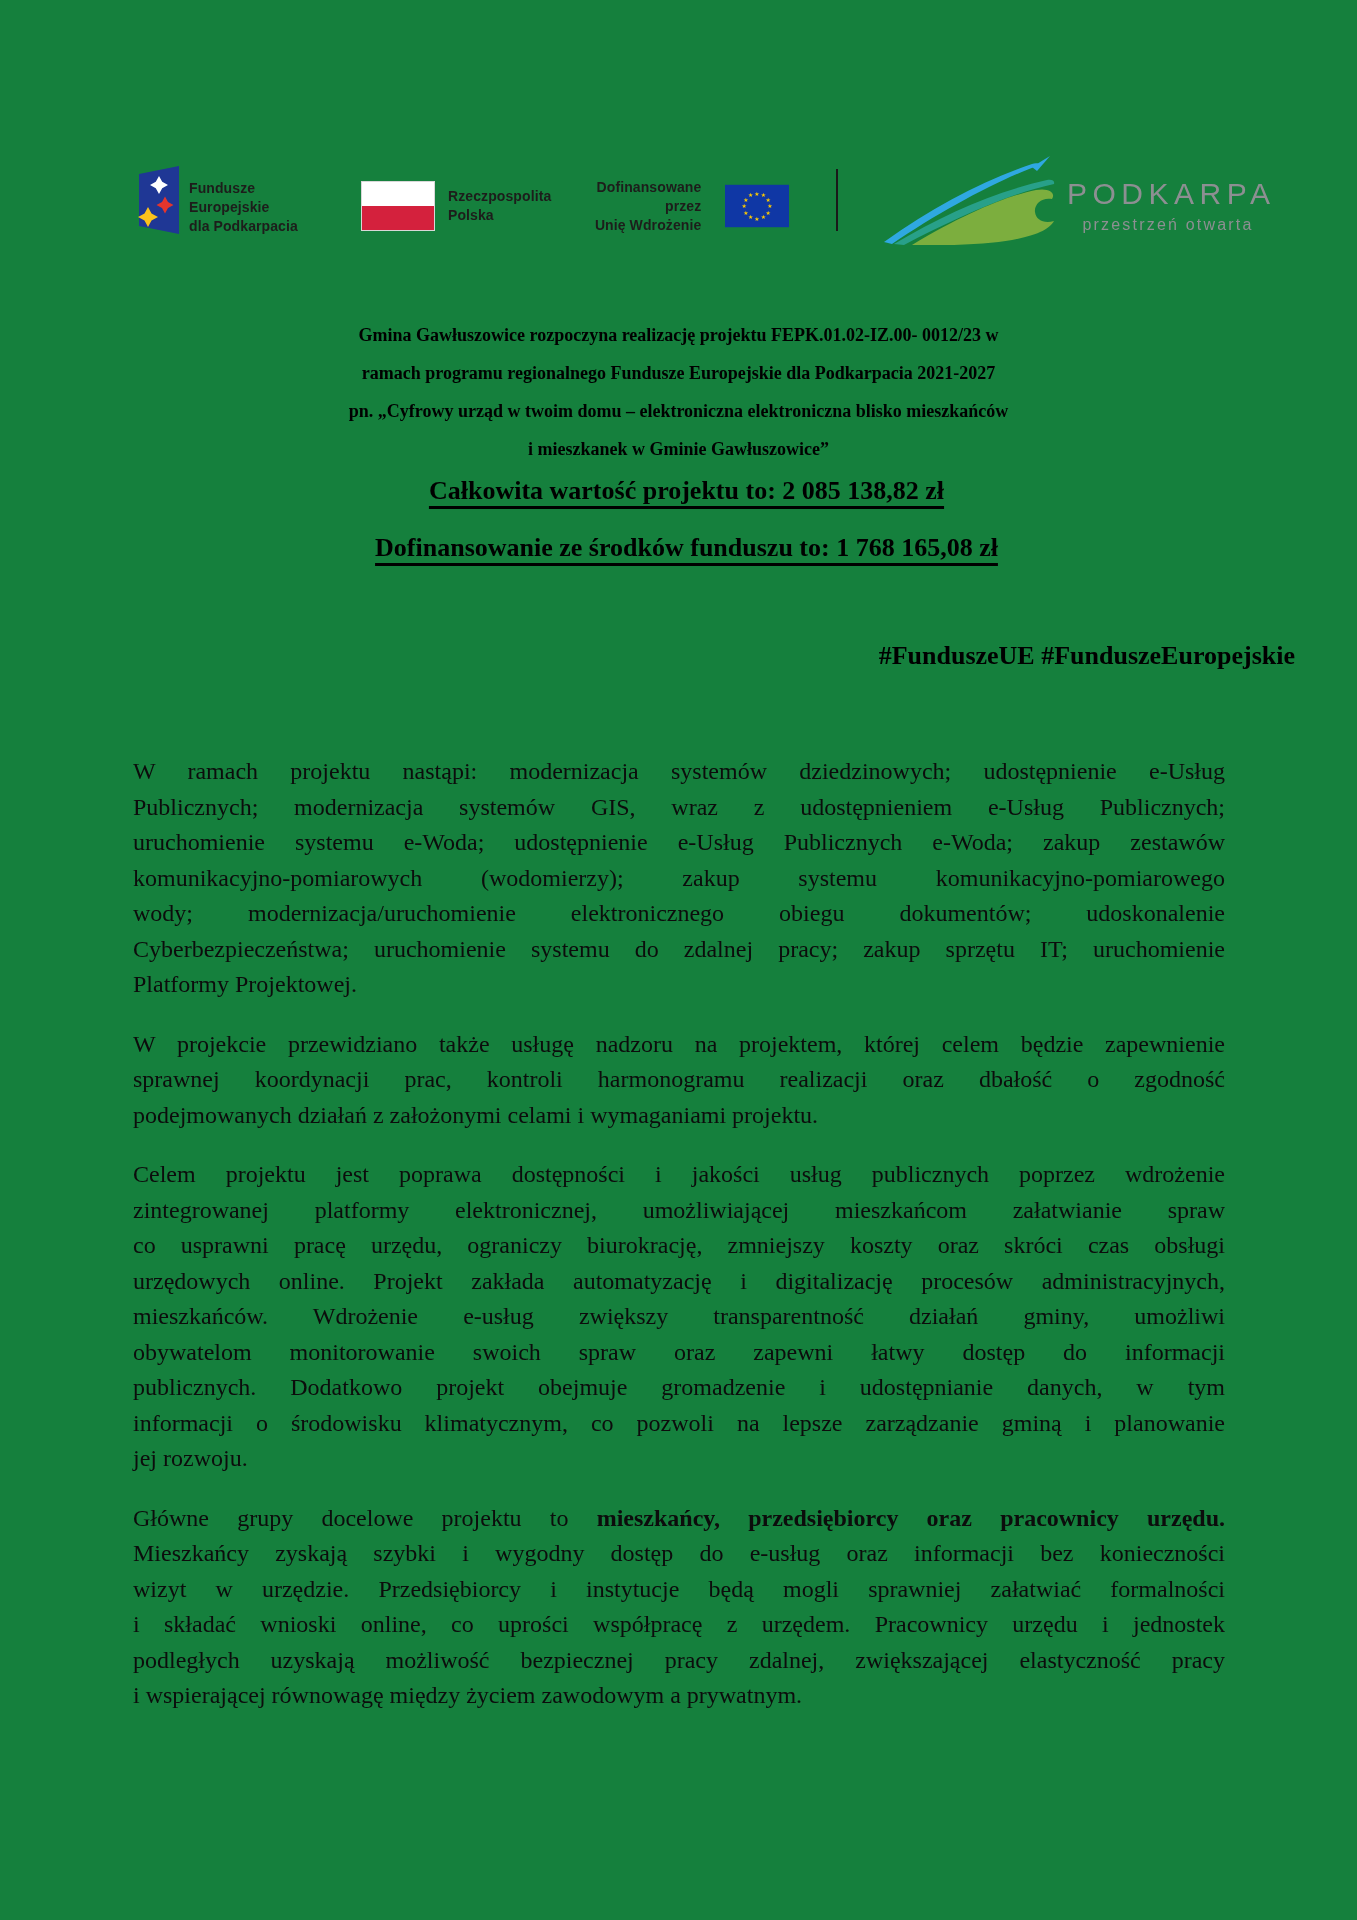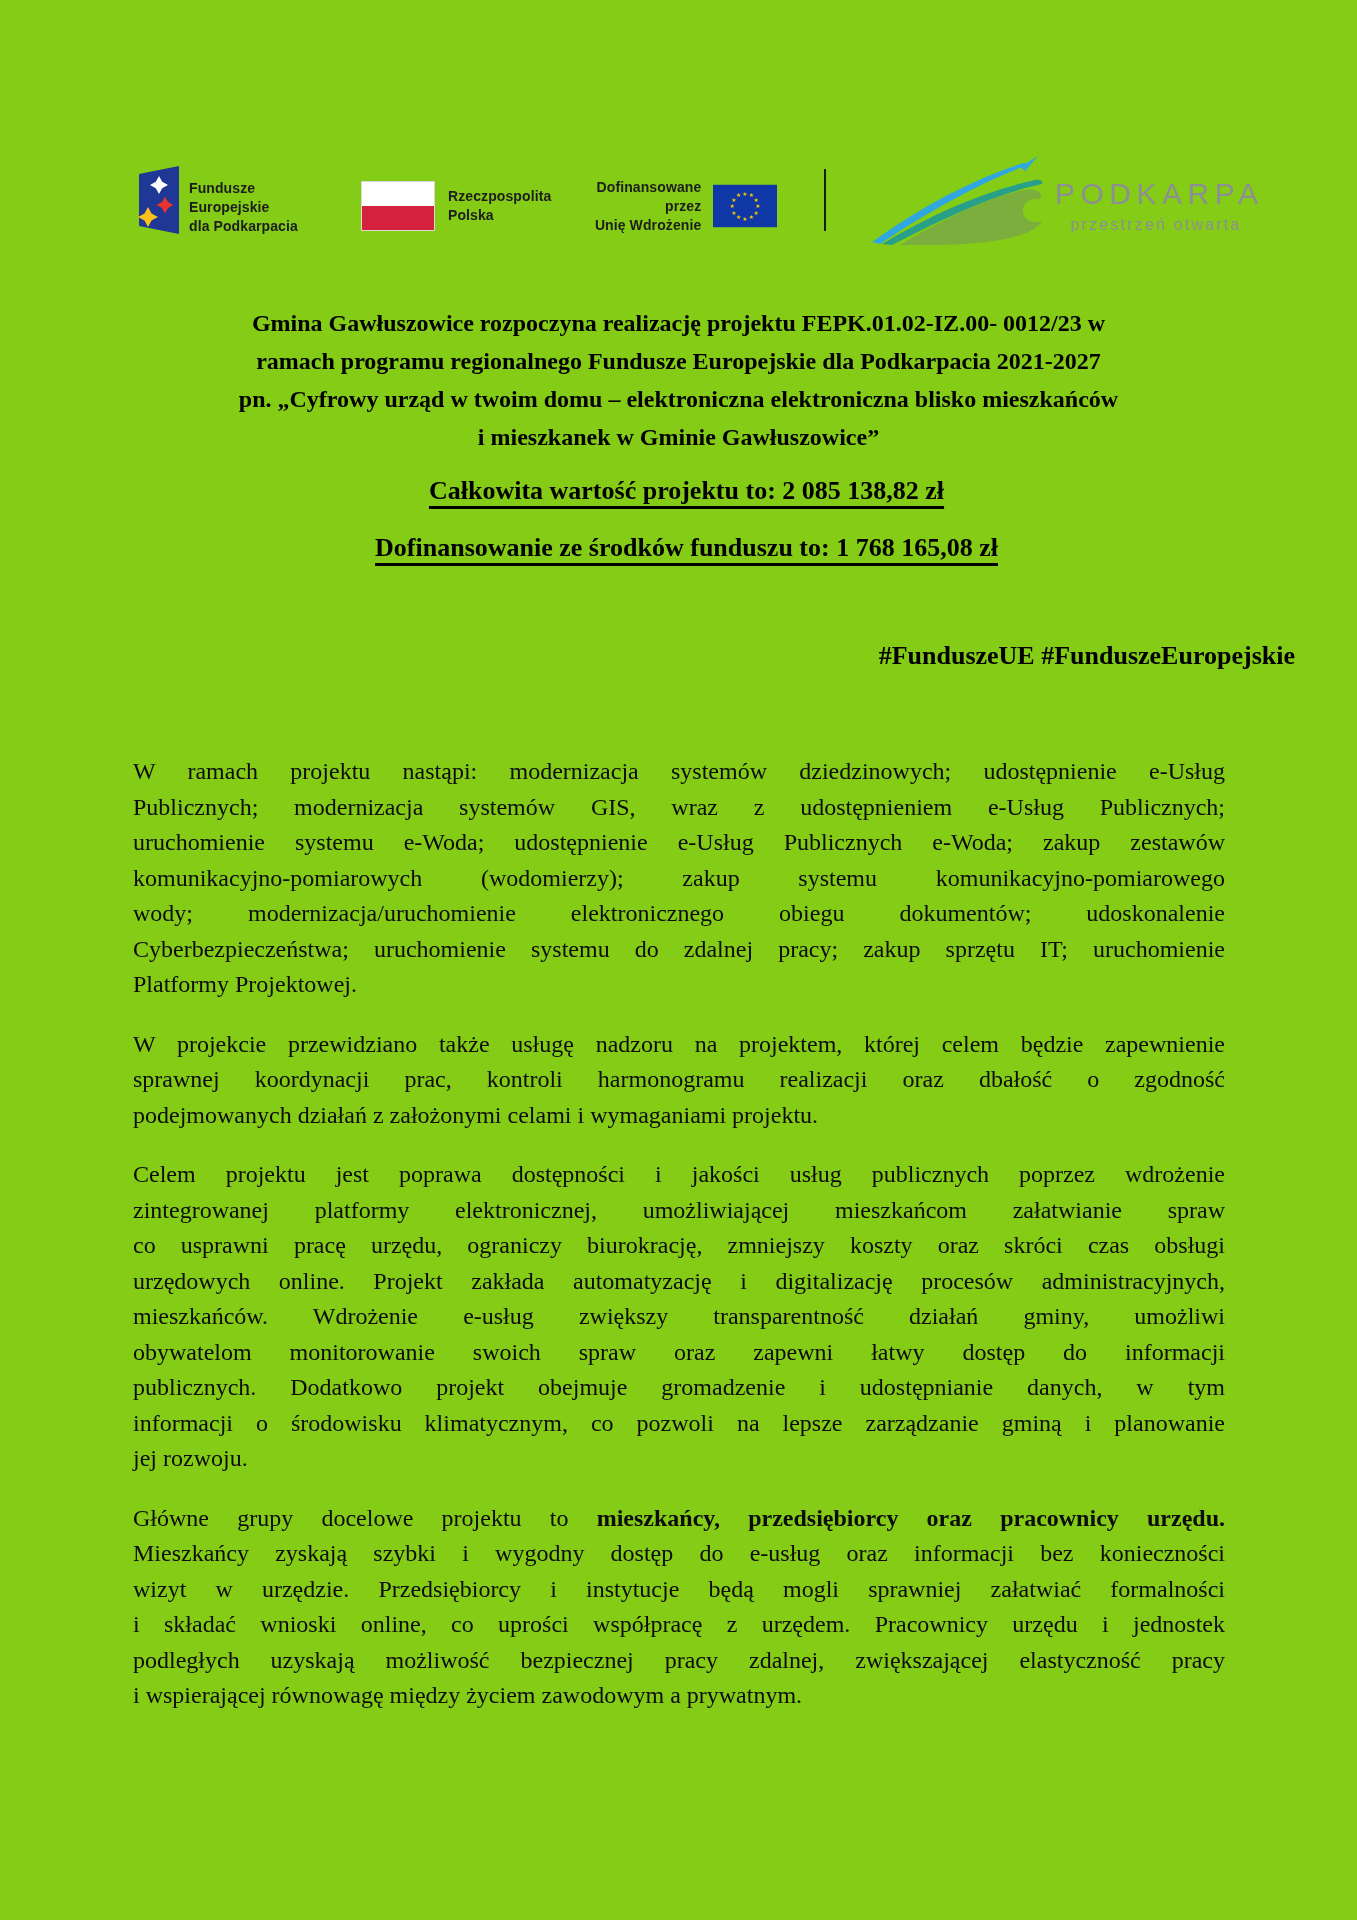--- a/index.html
+++ b/index.html
@@ -1,20 +1,20 @@
 <!DOCTYPE html>
 <html lang="pl"><head>
 <meta charset="utf-8">
 <style>
   html, body { margin: 0; padding: 0; background: #ffffff; }
   .page {
     position: relative;
     width: 1357px;
     height: 1920px;
-    background: #84cc16;
+    background: #15803d;
     overflow: hidden;
     font-family: "Liberation Serif", serif;
     color: #0a0a0a;
   }
 
   
   .header {
     position: absolute;
     top: 152px; left: 135px;
     height: 96px;
@@ -35,43 +35,43 @@
 
   .pl-group { margin-left: 30px; margin-top: 12px; justify-content: space-between; }
   .pl-flag {
     width: 74px; height: 50px; margin-right: 13px;
     border: 1px solid #d8d8d8; box-sizing: border-box;
     display: flex; flex-direction: column; flex: 0 0 auto;
   }
   .pl-flag .white { flex: 1; background: #ffffff; }
   .pl-flag .red   { flex: 1; background: #d4213d; }
 
-  .eu-group { margin-left: 8px; margin-top: 12px; }
+  .eu-group { margin-left: 8px; margin-top: 12px; gap: 12px; }
   .eu-group .logo-label { text-align: right; width: 142px; margin-right: 12px; }
   .eu-flag { width: 64px; height: 44px; flex: 0 0 auto; }
 
   .divider {
     width: 2px; height: 62px; background: #1a1a1a;
     margin-left: 47px; flex: 0 0 auto;
   }
   .podk-logo { margin-left: 46px; width: 390px; height: 92px; }
   .podk-title-text {
     font-family: "Liberation Sans", sans-serif;
     font-size: 30px; letter-spacing: 5.5px; fill: #8d8f92; font-weight: normal;
   }
   .podk-sub-text {
     font-family: "Liberation Sans", sans-serif;
     font-size: 16px; letter-spacing: 2.2px; fill: #8d8f92;
   }
 
   
   .title-block {
-    position: absolute; top: 304px; left: 70px; right: 70px;
+    position: absolute; top: 316px; left: 70px; right: 70px;
     text-align: center;
-    font-weight: bold; font-size: 24px; line-height: 38px;
+    font-weight: bold; font-size: 18px; line-height: 38px;
     color: #000000;
   }
   .amount-line {
     position: absolute; left: 70px; right: 54px;
     text-align: center;
     font-weight: bold; font-size: 26px;
     text-decoration: underline;
     text-decoration-thickness: 2.5px;
     text-underline-offset: 7px;
     color: #000000;

